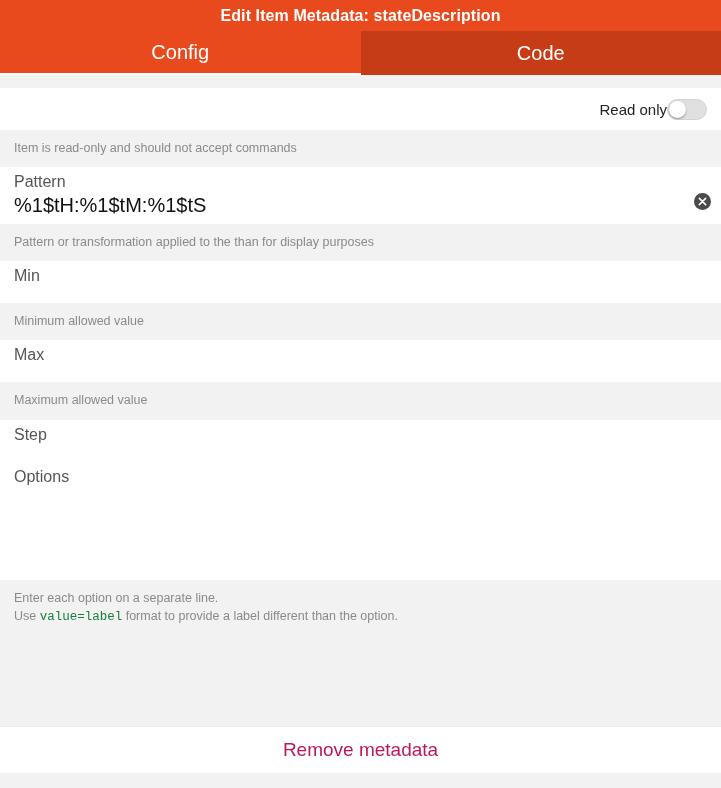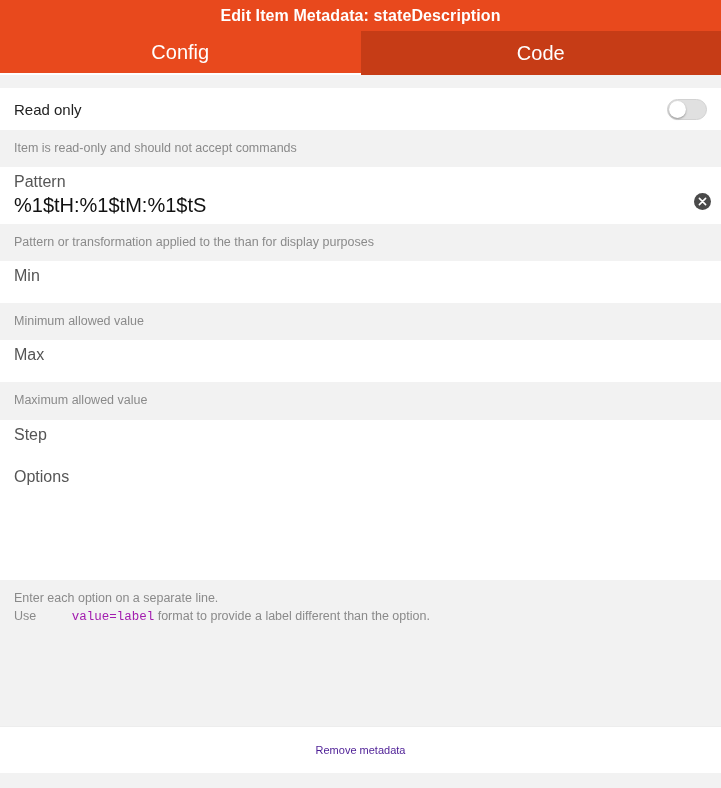--- a/index.html
+++ b/index.html
@@ -78,21 +78,21 @@
   .row {
     background: #ffffff;
     padding: 0 14px;
     display: flex;
     align-items: center;
     box-sizing: border-box;
     flex: none;
   }
   .row.toggle-row {
     height: 42px;
-    justify-content: space-between;
+    justify-content: flex-end;
   }
   .row-label {
     font-size: 15px;
     color: #222;
   }
 
   .toggle {
     width: 40px;
     height: 21px;
     border-radius: 11px;
@@ -118,22 +118,21 @@
     padding: 9px 14px 10px 14px;
     font-size: 12.5px;
     color: #8a8a8a;
     box-sizing: border-box;
     flex: none;
     line-height: 1.45;
   }
   .helper code {
     font-family: "Liberation Mono", monospace;
     font-size: 12.5px;
-    color: #a21caf;
-    margin-left: 32px;
+    color: #15803d;
   }
 
   .field {
     background: #ffffff;
     padding: 6px 14px 8px 14px;
     box-sizing: border-box;
     position: relative;
     flex: none;
   }
   .field-label {
@@ -198,22 +197,22 @@
     background: #ffffff;
     height: 46px;
     display: flex;
     align-items: center;
     justify-content: center;
     flex: none;
     border-top: 1px solid #ededed;
     cursor: pointer;
   }
   .footer-text {
-    color: #4c1d95;
-    font-size: 11px;
+    color: #be185d;
+    font-size: 19px;
   }
   .footer-after {
     height: 15px;
     background: #f2f2f2;
     flex: none;
   }
 </style>
 </head>
 <body>
 

